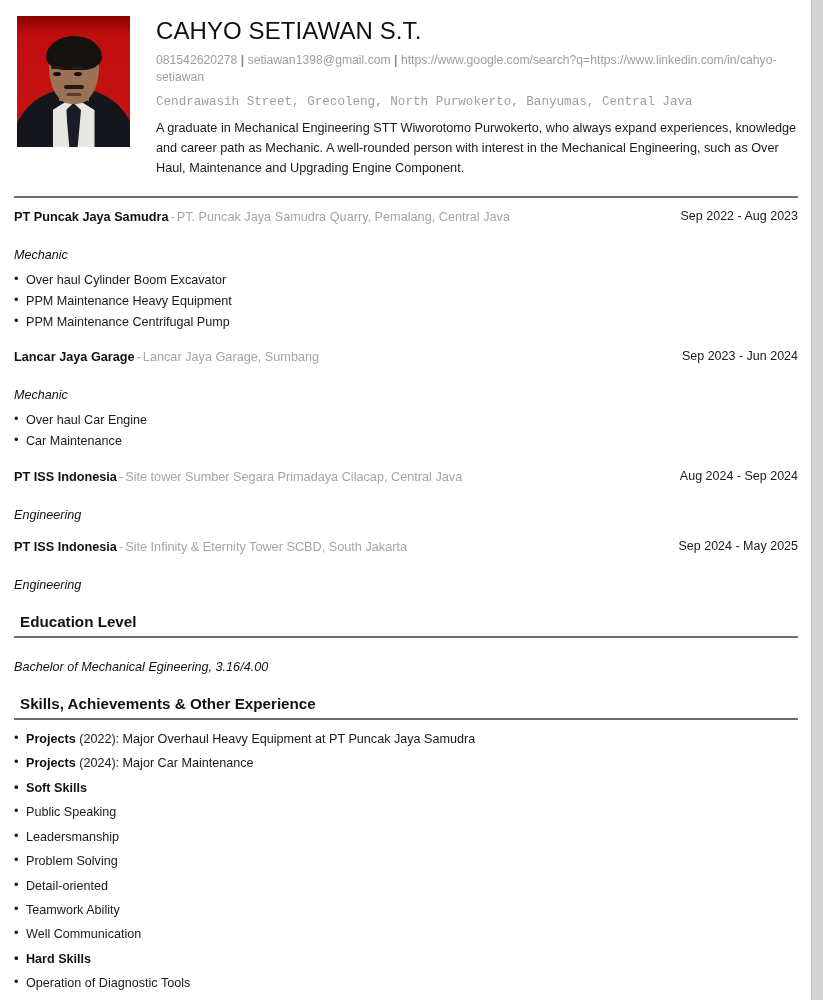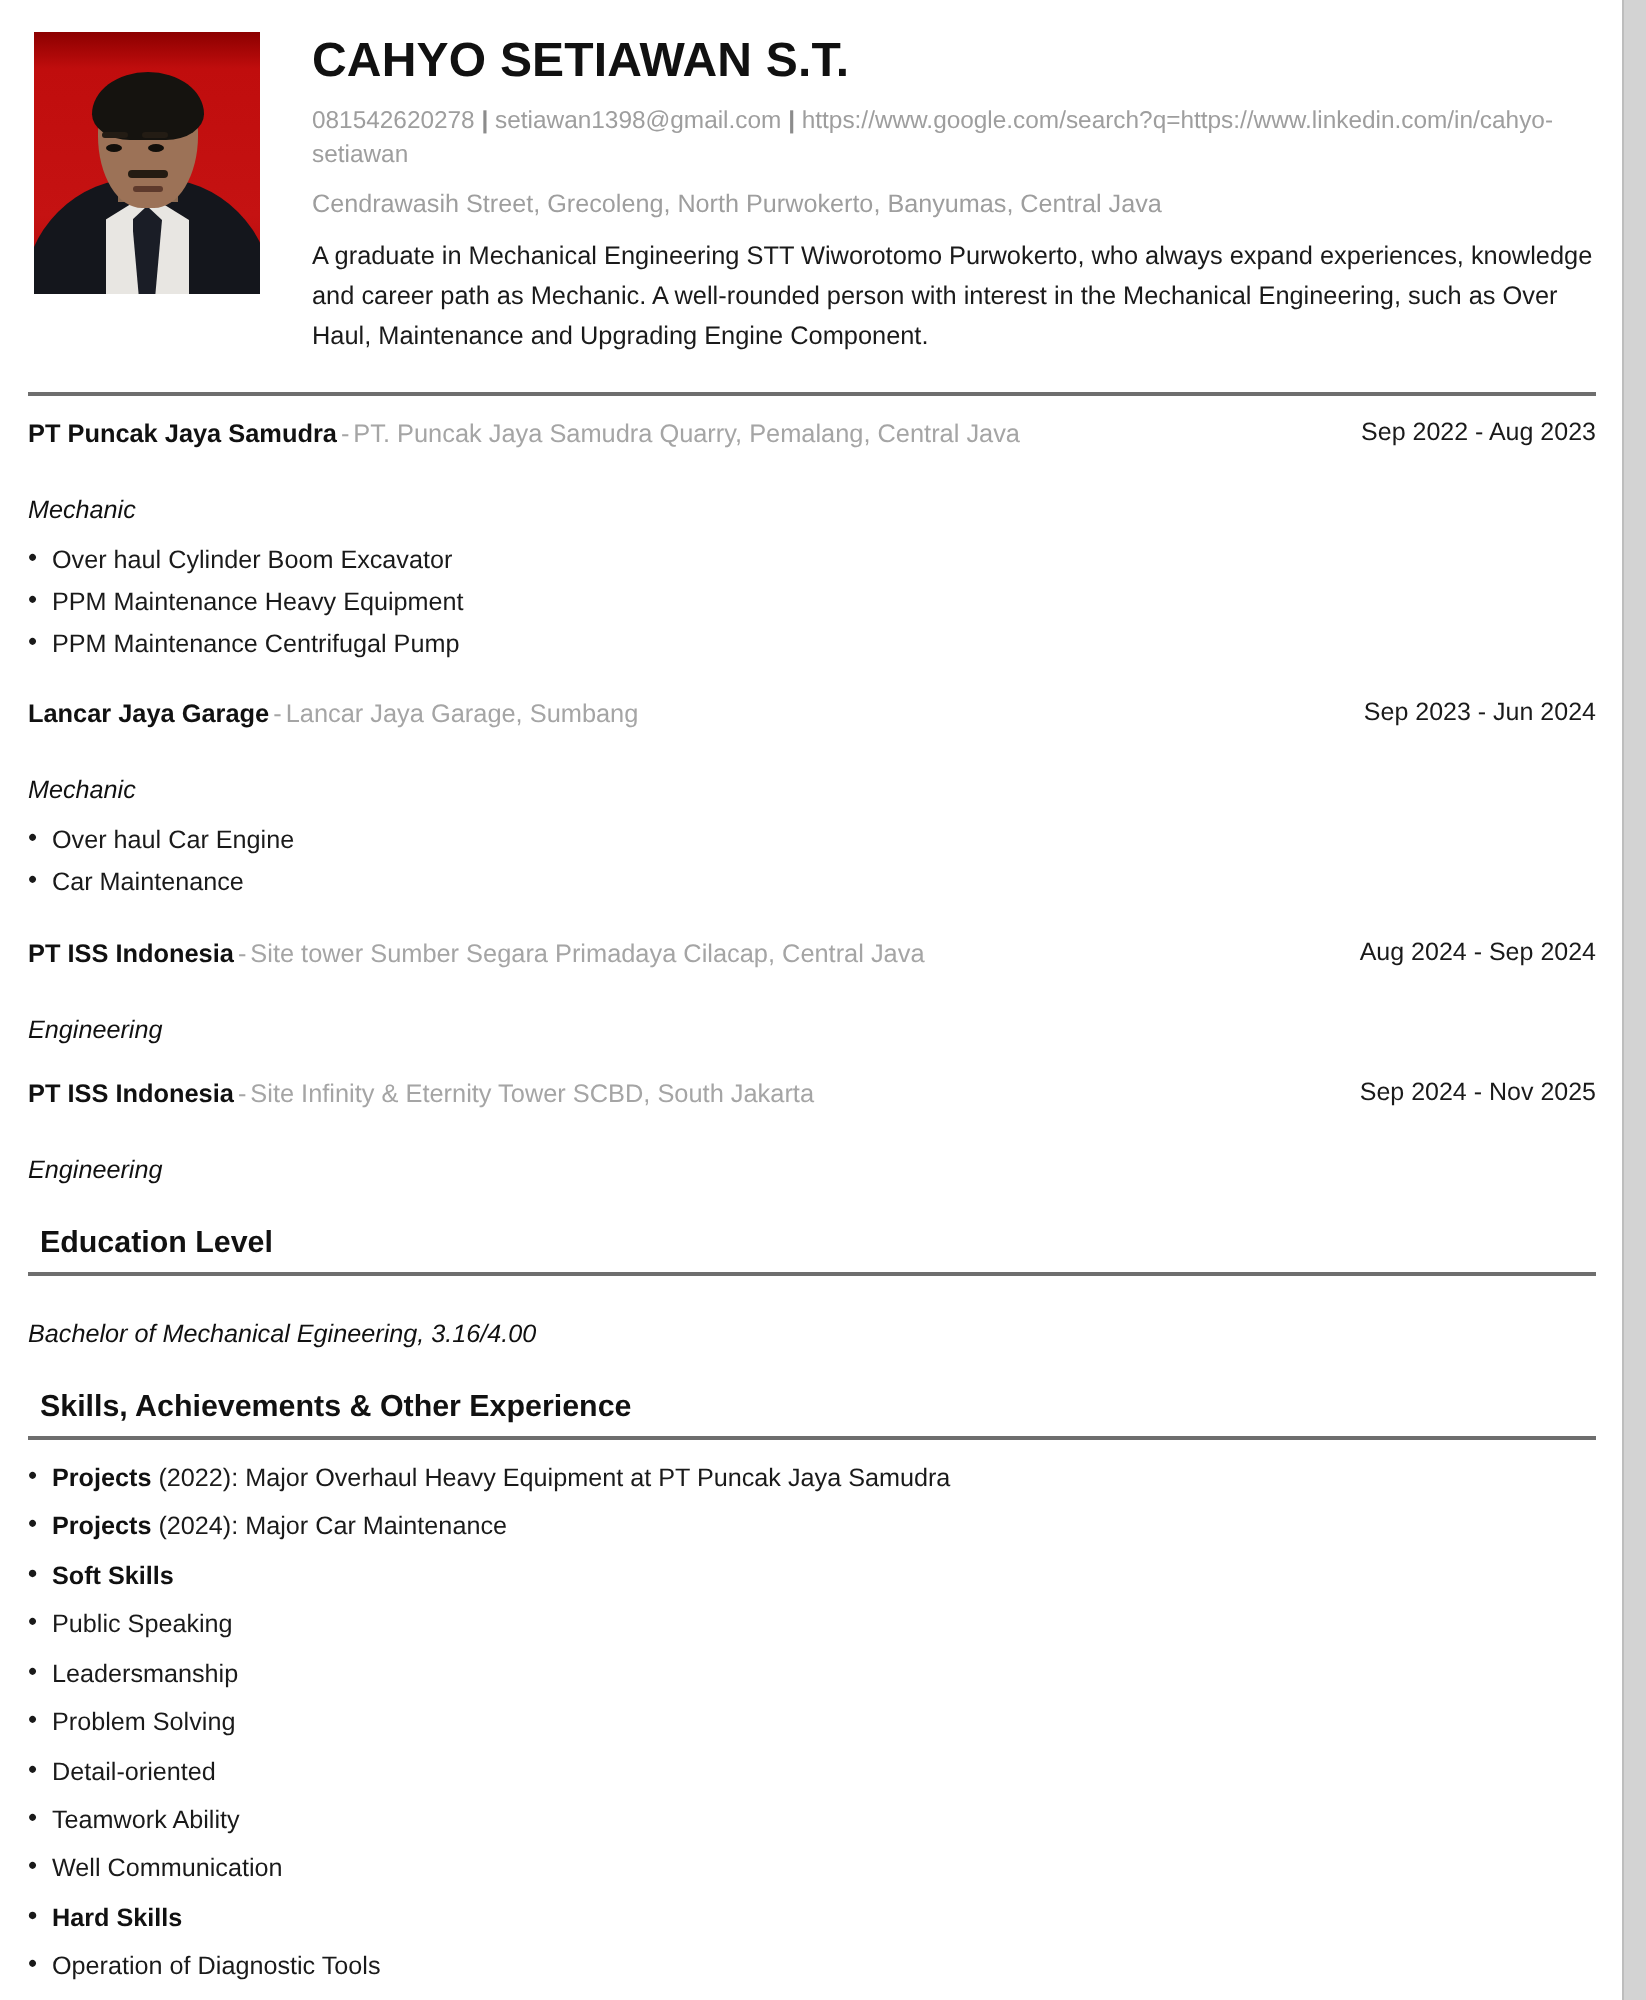--- a/index.html
+++ b/index.html
@@ -165,21 +165,21 @@
     border-radius: 3px;
   }
 
   .head-text {
     flex: 1;
     min-width: 0;
     padding-top: 2px;
   }
   .name {
     font-size: 24px;
-    font-weight: bold;
+    font-weight: normal;
     letter-spacing: 0.1px;
     color: #111111;
     line-height: 1.12;
     margin: 0 0 7px 0;
   }
   .contact {
     font-size: 12.2px;
     color: #9e9e9e;
     line-height: 1.42;
     margin-bottom: 6px;
@@ -187,20 +187,21 @@
   }
   .contact .sep {
     color: #8c8c8c;
     font-weight: bold;
   }
   .address {
     font-size: 12.6px;
     color: #9e9e9e;
     line-height: 1.45;
     margin-bottom: 7px;
+    font-family: Liberation Mono, monospace;
   }
   .summary {
     font-size: 12.7px;
     color: #1a1a1a;
     line-height: 1.58;
   }
 
   
   .section {
     margin-top: 18px;
@@ -386,21 +387,21 @@
           <div class="entry-date">Aug 2024 - Sep 2024</div>
         </div>
         <div class="entry-role">Engineering</div>
       </div>
 
       <div class="entry">
         <div class="entry-head">
           <div class="entry-title">
             <span class="org">PT ISS Indonesia</span><span class="dash">-</span><span class="place">Site Infinity &amp; Eternity Tower SCBD, South Jakarta</span>
           </div>
-          <div class="entry-date">Sep 2024 - Nov 2025</div>
+          <div class="entry-date">Sep 2024 - May 2025</div>
         </div>
         <div class="entry-role">Engineering</div>
       </div>
     </div>
 
     <div class="section">
       <div class="section-title">Education Level</div>
       <div class="rule"></div>
 
       <div class="entry">

